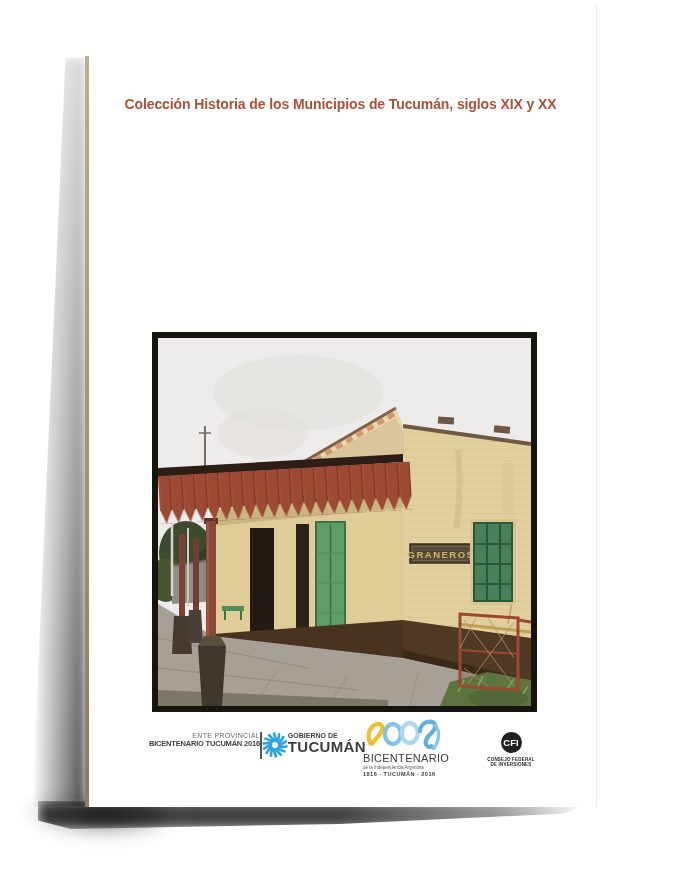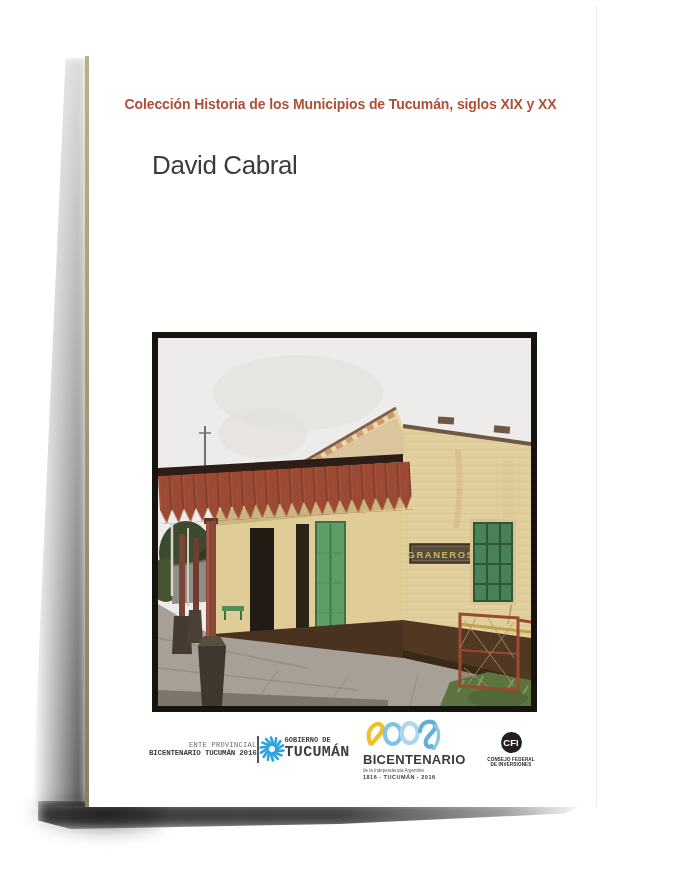--- a/index.html
+++ b/index.html
@@ -30,30 +30,30 @@
         letter-spacing:-0.4px;color:#3b3b3d;}
   .title{position:absolute;left:67px;top:235px;color:#ae5038;line-height:1.0;}
   .title .t1{font-size:28px;font-weight:700;letter-spacing:-0.8px;
         transform:scaleX(.93);transform-origin:left center;}
   .title .t2{font-size:39px;font-weight:700;letter-spacing:-0.5px;margin-top:4px;}
   
   .photo{position:absolute;left:67px;top:326px;width:373px;height:368px;
         border:6px solid #17130f;background:#edecea;}
   .photo svg{display:block;}
   
-  .lg-gov{position:absolute;left:64px;top:726px;height:34px;display:flex;align-items:center;gap:0;font-family:Liberation Mono, monospace;}
+  .lg-gov{position:absolute;left:64px;top:726px;height:34px;display:flex;gap:0;}
   .ente{text-align:right;color:#3f3e40;line-height:1.15;}
   .ente .l1{font-size:7px;color:#6a6b6e;letter-spacing:.3px;}
   .ente .l2{font-size:7.5px;font-weight:700;letter-spacing:-0.2px;}
   .gov-divider{width:2px;height:27px;background:#55565a;}
   .gobtxt{color:#3f3e40;line-height:1.05;}
   .gobtxt .l1{font-size:7px;font-weight:700;}
   .gobtxt .l2{font-size:15px;font-weight:700;letter-spacing:.3px;}
   .lg-bic{position:absolute;left:278px;top:712px;width:96px;color:#3a393b;}
-  .lg-bic .bic-title{font-size:13px;font-weight:700;letter-spacing:.3px;margin-top:-2px;}
+  .lg-bic .bic-title{font-size:11px;font-weight:400;letter-spacing:.3px;margin-top:-2px;}
   .lg-bic .bic-sub{font-size:4.5px;color:#58585a;margin-top:1px;}
   .lg-bic .bic-years{font-size:5.5px;font-weight:700;letter-spacing:.5px;margin-top:1px;}
   .lg-cfi{position:absolute;left:399px;top:722px;width:54px;text-align:center;color:#242021;}
   .cfi-circle{width:21px;height:21px;border-radius:50%;background:#242021;color:#ffffff;
         display:flex;align-items:center;justify-content:center;
         font-size:9.5px;font-weight:700;margin:4px auto;}
   .lg-cfi .c1{font-size:4.5px;font-weight:700;margin-top:3px;letter-spacing:.2px;}
   .lg-cfi .c2{font-size:4.5px;font-weight:700;letter-spacing:.2px;}
 </style>
 </head>
@@ -63,21 +63,20 @@
 
   <div class="shadow-left"></div>
   <div class="shadow-bottom"></div>
   <div class="shadow-corner"></div>
 
   <div class="book">
     <div class="spine-edge"></div>
 
     <div class="collection">Colección Historia de los Municipios de Tucumán, siglos XIX y XX</div>
 
-    <div class="author">David Cabral</div>
 
 
     <figure class="photo" style="margin:0">
       <svg width="373" height="368" viewBox="0 0 373 368">
         <defs>
           <pattern id="teeth" width="12" height="48" patternUnits="userSpaceOnUse">
             <rect width="12" height="34" fill="#9c4a33"></rect>
             <polygon points="0,34 12,34 6,48" fill="#9c4a33"></polygon>
             <line x1="11.4" y1="0" x2="11.4" y2="35" stroke="#7a3826" stroke-width="1.2"></line>
             <line x1="1" y1="2" x2="1" y2="33" stroke="#ad5a40" stroke-width="0.8" opacity=".7"></line>

